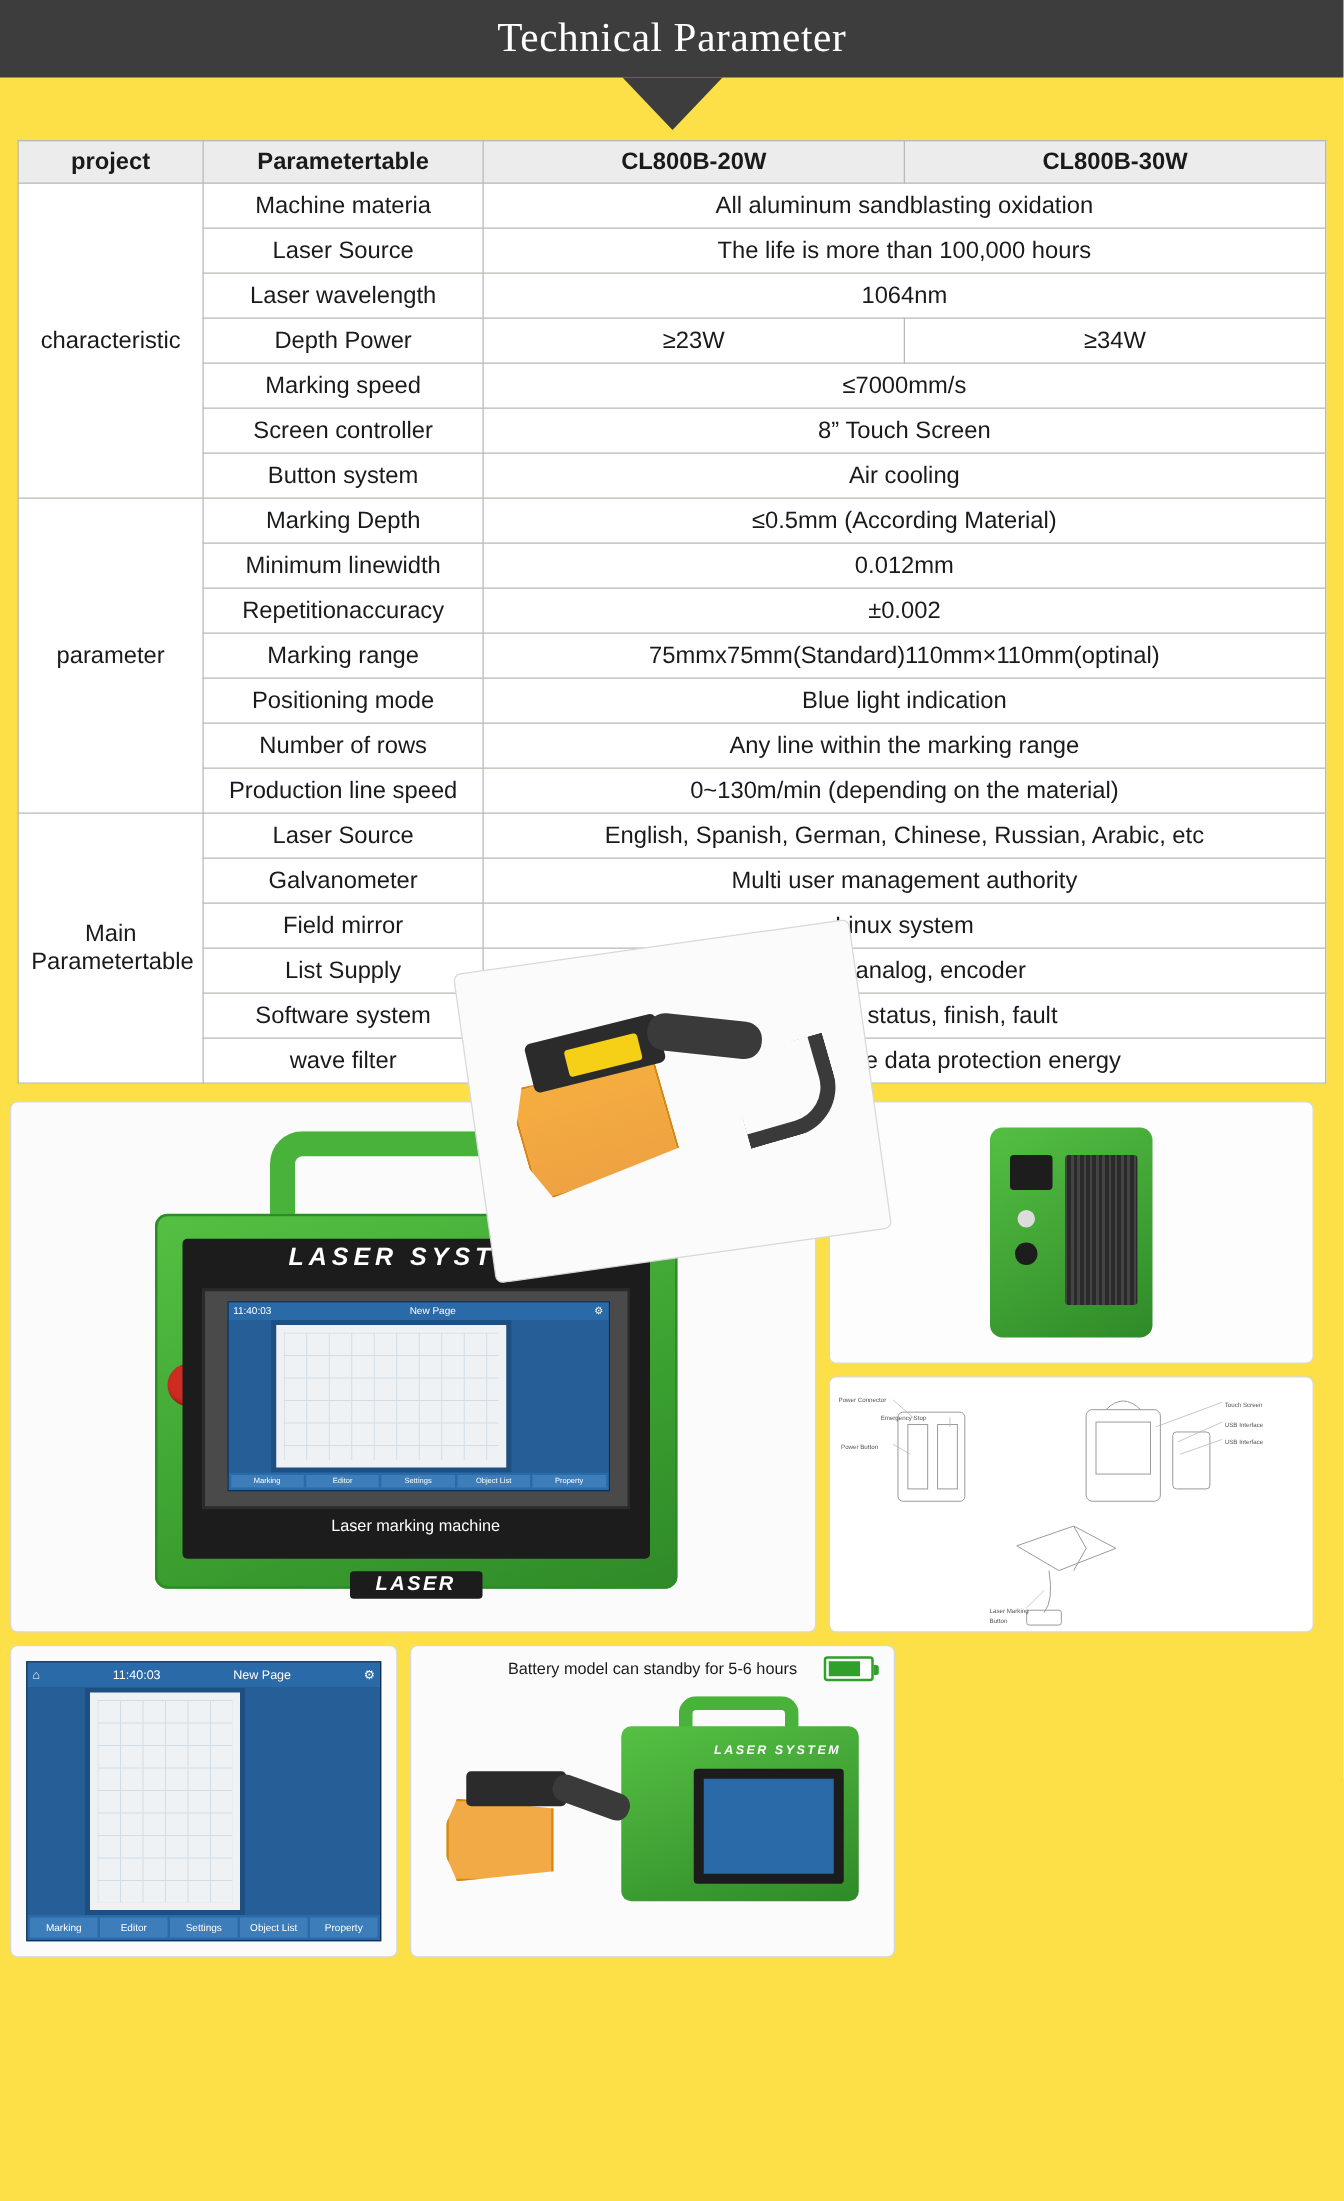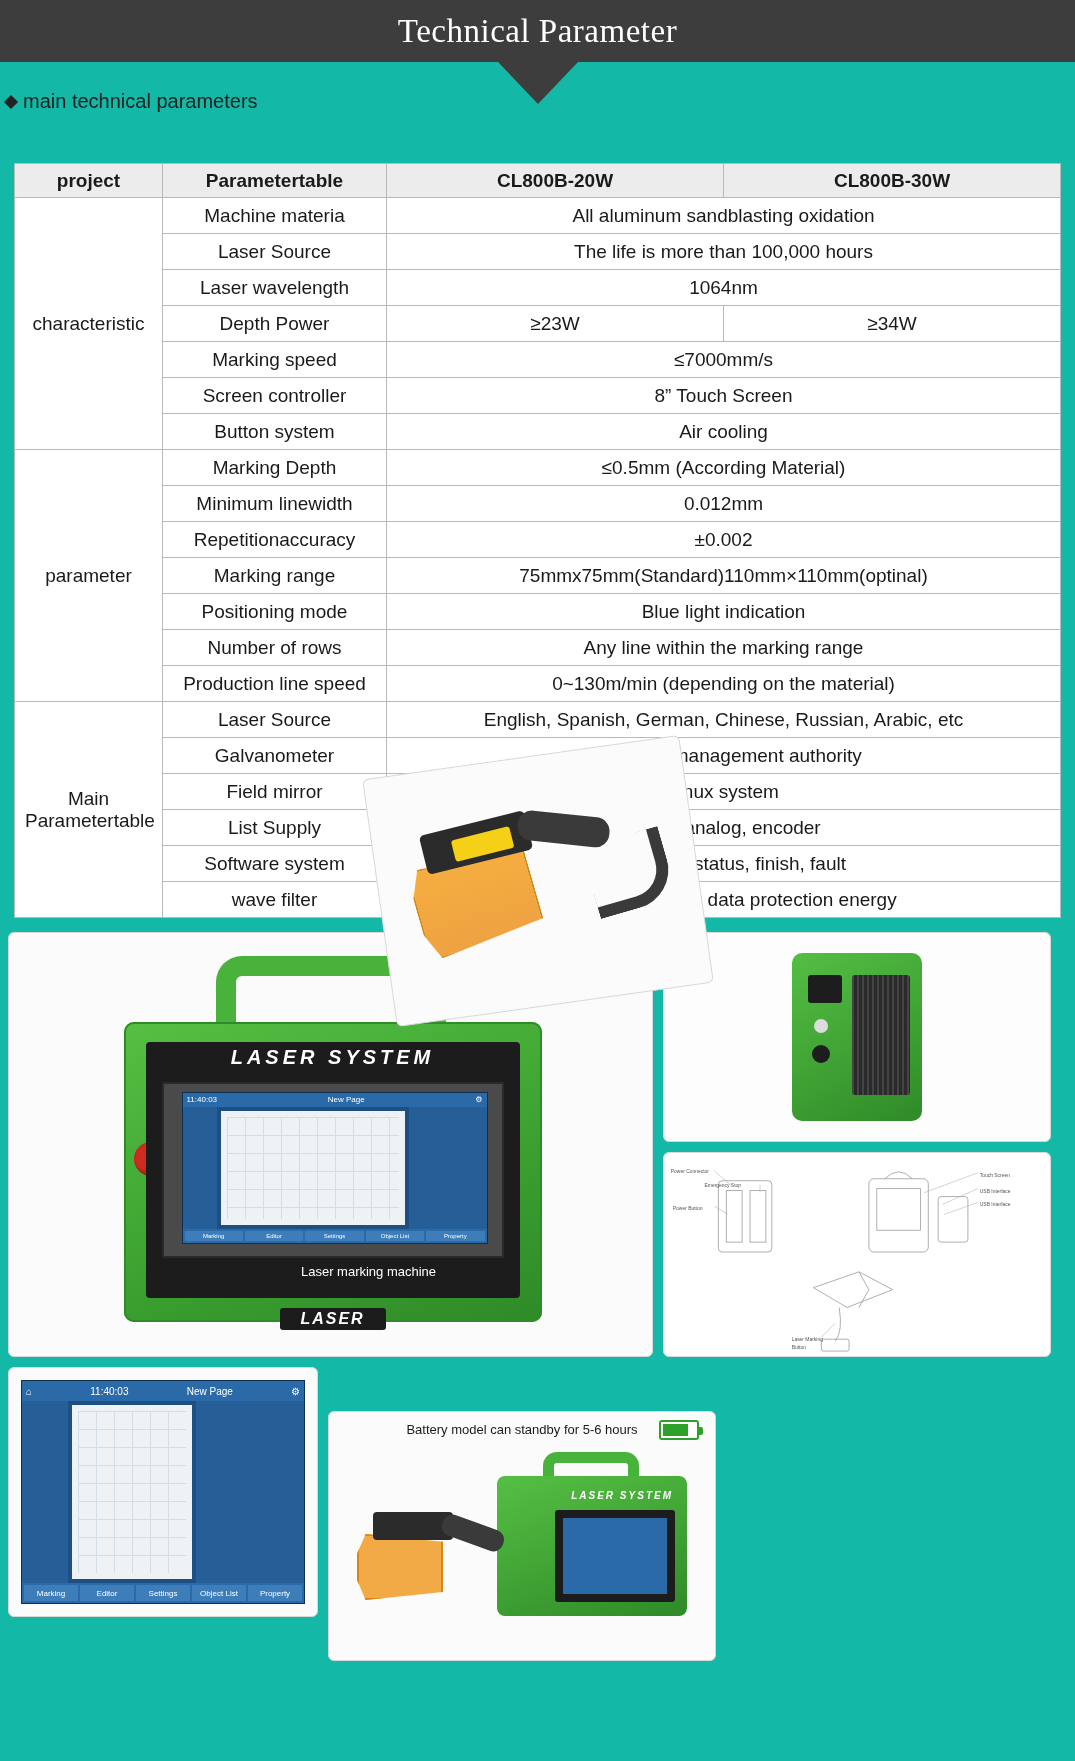--- a/index.html
+++ b/index.html
@@ -6,21 +6,21 @@
   html, body {
     margin: 0; padding: 0;
     width: 1075px;
     background: #ffffff;
     font-family: "Liberation Sans", sans-serif;
   }
   .page {
     position: relative;
     width: 1075px;
     min-height: 1761px;
-    background: #14b8a6;
+    background: #fde047;
     overflow: hidden;
   }
 
   
   .banner {
     position: relative;
     width: 100%;
     height: 62px;
     background: #3d3d3d;
     display: flex;
@@ -112,21 +112,21 @@
     background: #fbfbfb;
     position: relative;
     overflow: hidden;
   }
   .cell.big      { width: 645px; height: 425px; }
   .right-col     { width: 388px; display: flex; flex-direction: column; gap: 10px; }
   .cell.back     { width: 388px; height: 210px; background:#fdfdfd; }
   .cell.diagram  { width: 388px; height: 205px; background:#ffffff; }
   .cell.gun      { width: 320px; height: 250px; }
   .cell.screen2  { width: 310px; height: 250px; }
-  .cell.battery  { width: 388px; height: 250px; margin-top: 44px; }
+  .cell.battery  { width: 388px; height: 250px; }
 
   
   .machine {
     position: absolute;
     left: 50%; top: 50%;
     transform: translate(-50%,-50%);
     width: 470px; height: 390px;
   }
   .m-handle {
     position: absolute; left: 120px; top: 6px;
@@ -191,21 +191,21 @@
   .ui-right { width: 78px; background:#265f97; }
   .ui-bottom {
     height: 14px; background:#2b6aa8; display:flex; gap:2px; padding:2px;
   }
   .ui-bottom span {
     flex:1; background:#3d7db9; color:#fff; font-size:6px;
     display:flex; align-items:center; justify-content:center;
   }
   .m-caption {
     position:absolute; left:0; top:222px; width:100%;
-    text-align:center; color:#fff; font-size:13px;margin-left:36px;
+    text-align:center; color:#fff; font-size:13px;
   }
   .m-plate {
     position:absolute; left:50%; transform:translateX(-50%); top:286px;
     width:106px; height:22px; background:#1c1c1c; border-radius:3px;
     color:#fff; font-size:16px; font-weight:bold; font-style:italic;
     display:flex; align-items:center; justify-content:center; letter-spacing:2px;
   }
   .m-estop {
     position:absolute; left:10px; top:120px;
     width:34px; height:34px; border-radius:50%;
@@ -346,24 +346,20 @@
 </head>
 <body>
 
 <div class="page">
 
   <div class="banner">
     <div class="banner-title">Technical Parameter</div>
   </div>
   <div class="banner-arrow"></div>
 
-  <div class="subhead">
-    <span class="diamond"></span>
-    <span>main technical parameters</span>
-  </div>
 
   <div class="table-wrap">
     <table class="spec">
       <colgroup>
         <col class="col-project">
           <col class="col-param">
           <col class="col-a">
           <col class="col-b">
       </colgroup>
       <thead>

